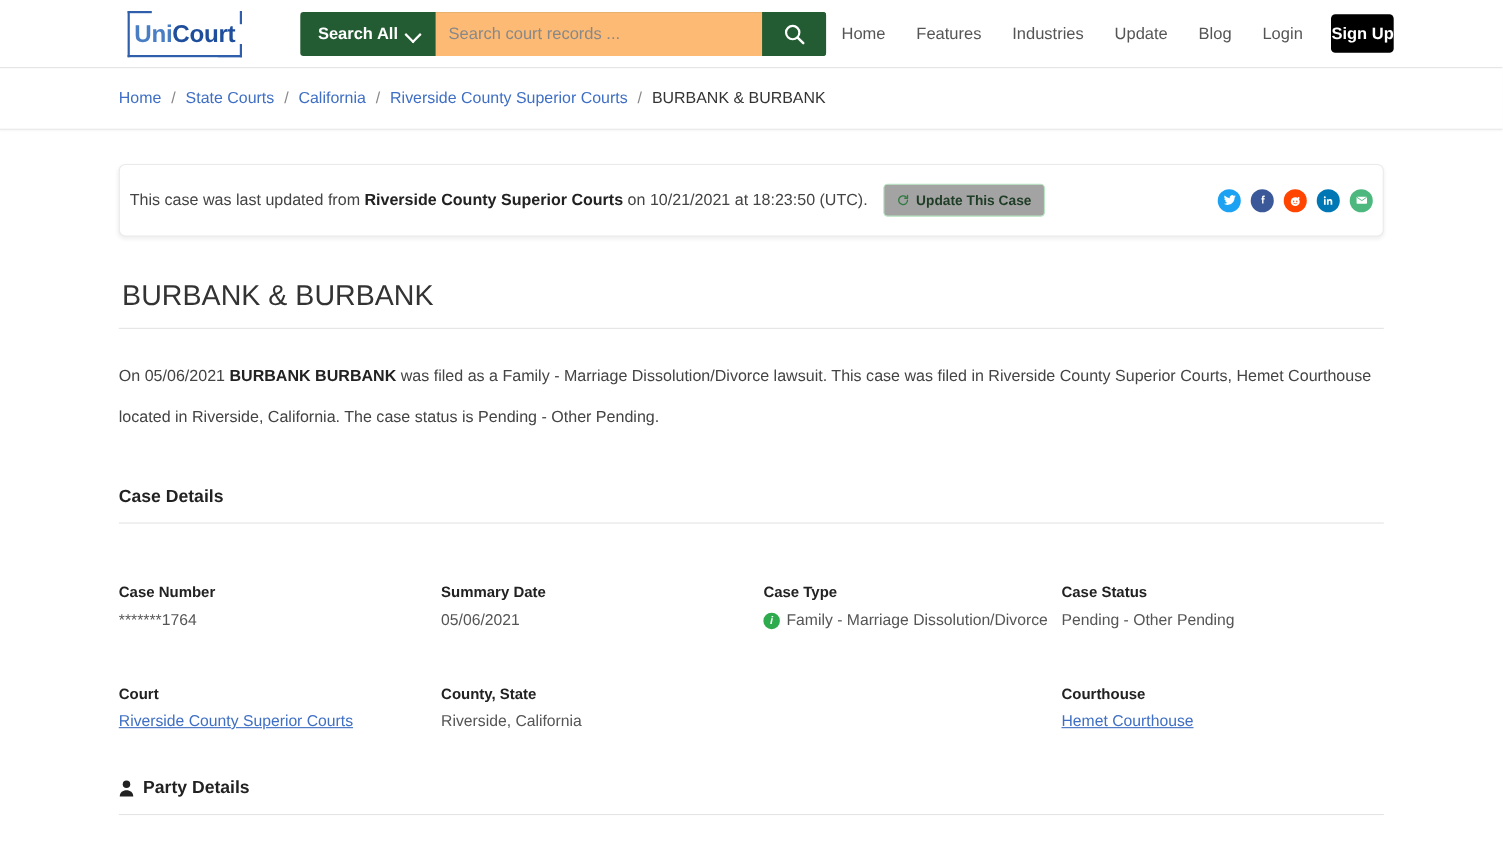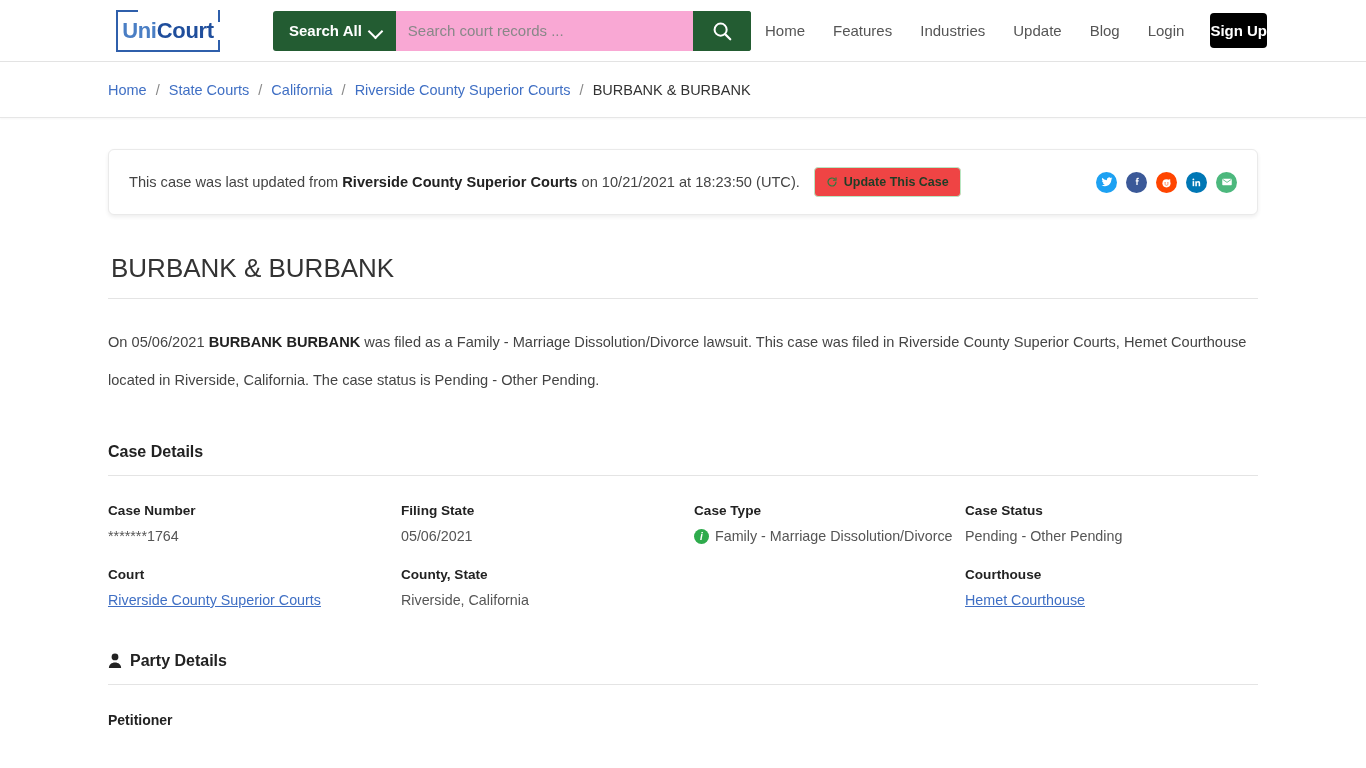--- a/index.html
+++ b/index.html
@@ -74,21 +74,21 @@
   .chev { width: 12px; height: 12px; display:inline-block; position: relative; }
   .chev:before {
     content:""; position:absolute; left:0; top:1px;
     width: 9px; height: 9px;
     border-right: 2.5px solid #fff; border-bottom: 2.5px solid #fff;
     transform: rotate(45deg);
   }
   .search-input {
     flex: 1 1 auto;
     border: none; outline: none;
-    background: #f9a8d4;
+    background: #fdba74;
     font-size: 15px;
     color: #444;
     padding: 0 12px;
     font-family: "Liberation Sans", sans-serif;
     min-width: 0;
   }
   .search-input::placeholder { color: #888; }
   .search-btn {
     width: 58px;
     background: #235c32;
@@ -137,27 +137,27 @@
   .wrap { padding: 0 108px; }
 
   .notice {
     margin-top: 31px;
     background: #fff;
     border: 1px solid #eaeaea;
     border-radius: 6px;
     box-shadow: 0 2px 4px rgba(0,0,0,0.07);
     height: 66px;
     display: flex; align-items: center;
-    padding: 0 20px;
+    padding: 0 9px;
   }
   .notice-text { font-size: 14.6px; color: #444; }
   .notice-text b { color: #222; }
   .btn-update {
     margin-left: 14px;
-    background: #ef4444;
+    background: #a3a3a3;
     border: 1px solid #b9e6c2;
     border-radius: 4px;
     color: #1f3d26;
     font-size: 12.5px; font-weight: bold;
     padding: 7px 11px;
     display: inline-flex; align-items: center; gap: 6px;
     cursor: pointer;
     white-space: nowrap;
     font-family: "Liberation Sans", sans-serif;
   }
@@ -187,21 +187,21 @@
     margin-top: 24px;
     font-size: 14.6px;
     line-height: 38px;
     color: #444;
     max-width: 1152px;
   }
   .summary b { color: #222; }
 
   .details { margin-top: 27px; }
   .det-row { display: flex; margin-bottom: 23px; }
-  .det-col { flex: 0 0 293px; }
+  .det-col { flex: 0 0 293px; margin-top: 28px; }
   .det-col.wide { flex: 1 1 auto; }
   .det-label { font-size: 13.6px; font-weight: bold; color: #222; margin-bottom: 10px; }
   .det-value { font-size: 14.3px; color: #555; display: flex; align-items: center; gap: 6px; }
   .det-value a { color: #3f6fc4; text-decoration: underline; }
   .info-i {
     width: 15px; height: 15px; border-radius: 50%;
     background: #2eab4c; color: #fff;
     font-size: 10px; font-style: italic; font-weight: bold;
     display: inline-flex; align-items: center; justify-content: center;
     flex: 0 0 auto;
@@ -325,21 +325,21 @@
 
   <div class="details">
     <div class="det-row">
       <div class="det-col">
         <div class="det-label">Case Number</div>
         <div class="det-value">
           <span>*******1764</span>
         </div>
       </div>
       <div class="det-col">
-        <div class="det-label">Filing State</div>
+        <div class="det-label">Summary Date</div>
         <div class="det-value">
           <span>05/06/2021</span>
         </div>
       </div>
       <div class="det-col wide">
         <div class="det-label">Case Type</div>
         <div class="det-value">
           <span class="info-i">i</span>
           <span>Family - Marriage Dissolution/Divorce</span>
         </div>

